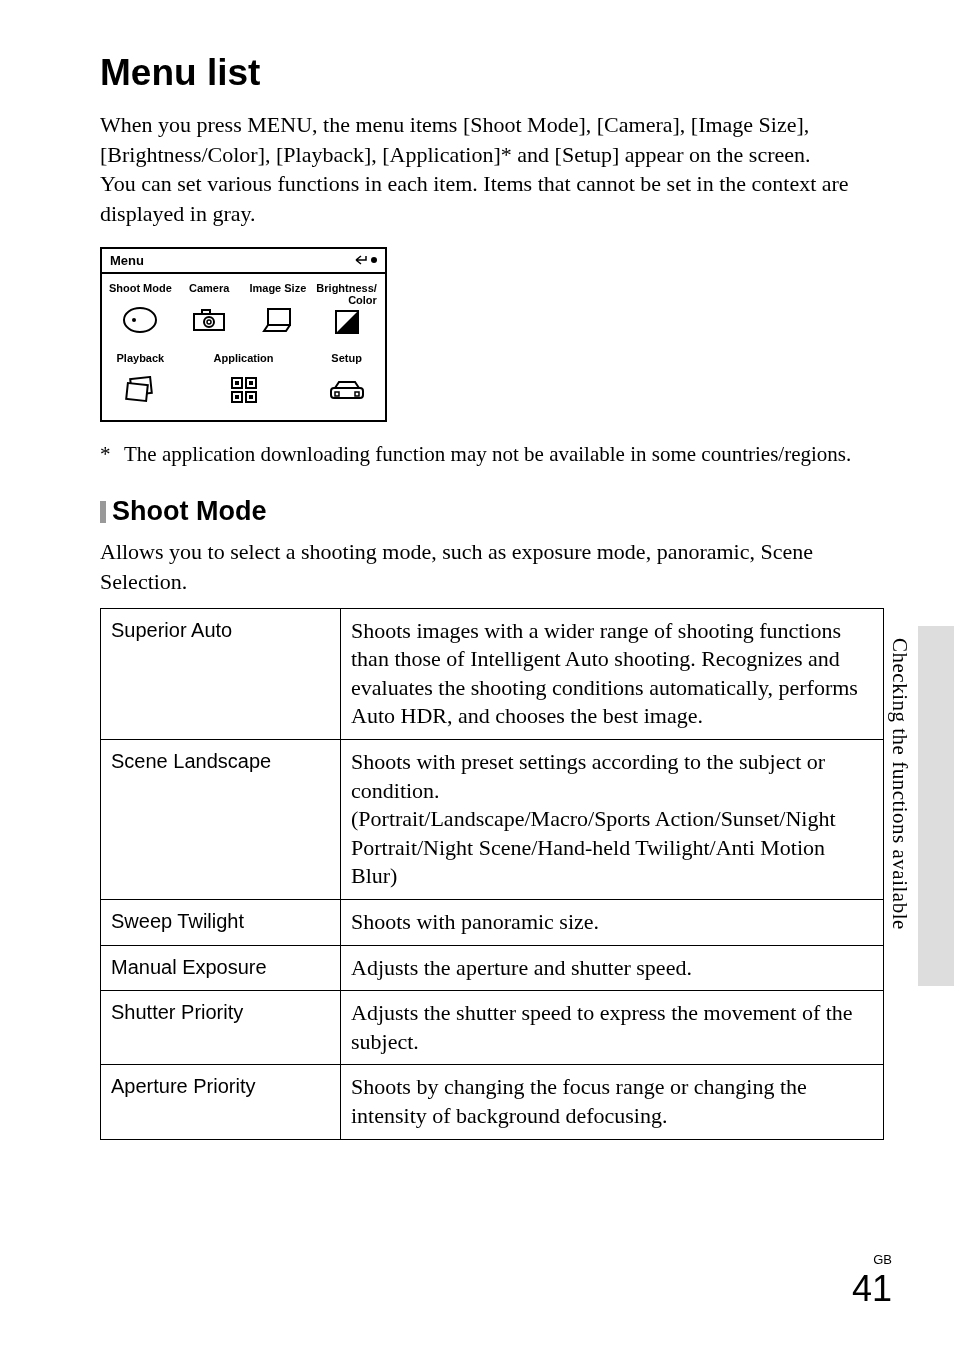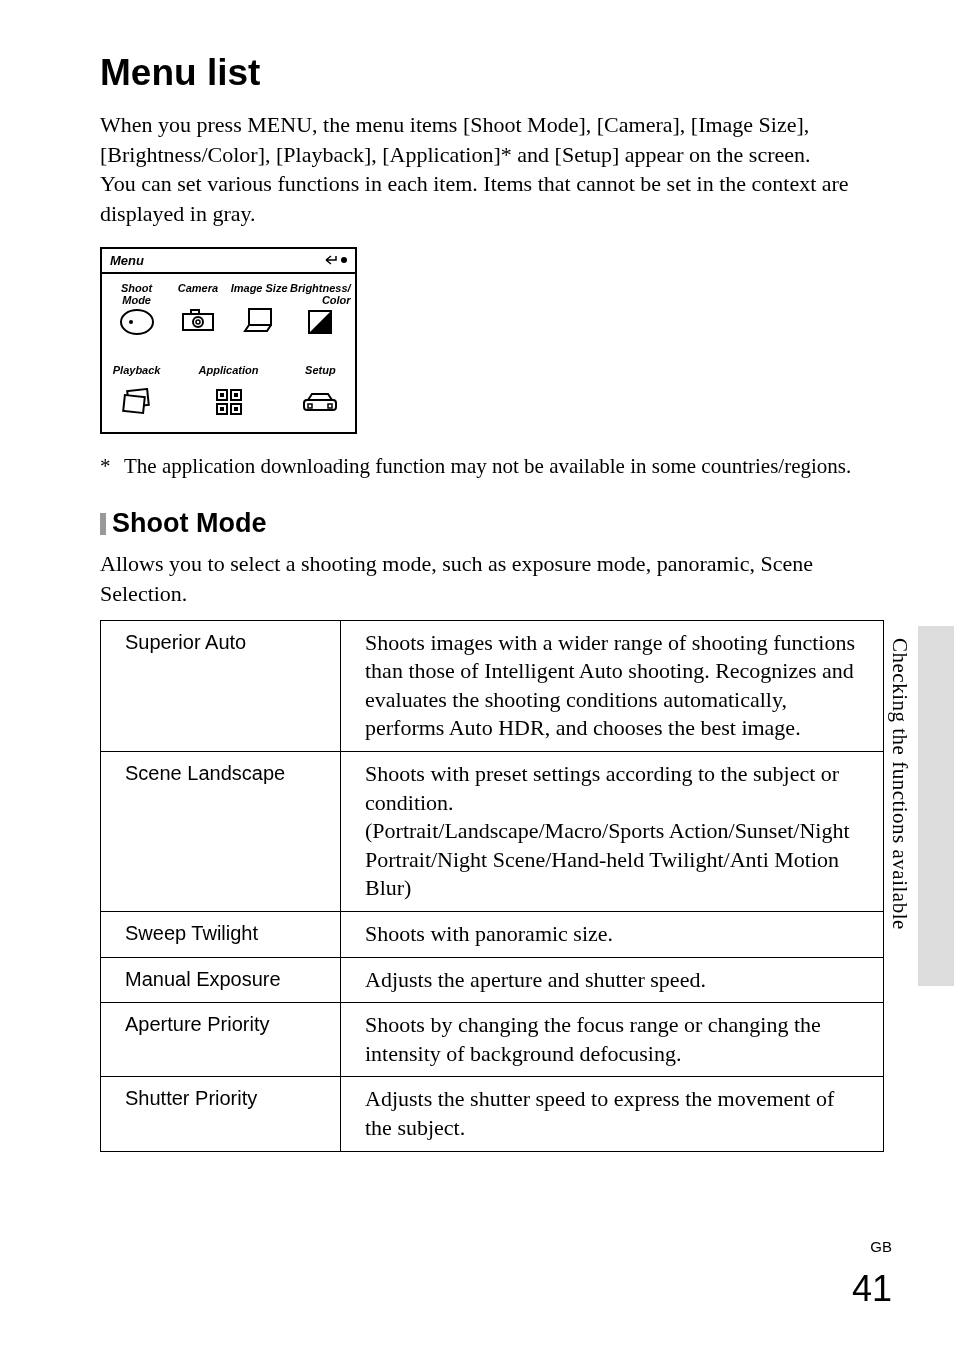--- a/index.html
+++ b/index.html
@@ -19,26 +19,25 @@
       font-weight: bold;
       font-size: 37px;
       margin-bottom: 16px;
     }
     .intro {
       font-size: 22px;
       line-height: 1.35;
       margin-bottom: 18px;
     }
     .menu-diagram {
-      width: 257px;
+      width: 287px;
       border: 2px solid #000;
       margin-bottom: 18px;
       font-family: Arial, Helvetica, sans-serif;
       background: #fff;
-      font-style: italic;
     }
     .menu-header {
       display: flex;
       justify-content: space-between;
       align-items: center;
       padding: 4px 8px;
       border-bottom: 2px solid #000;
       font-weight: bold;
       font-size: 13px;
     }
@@ -101,21 +100,21 @@
       line-height: 1.35;
       margin-bottom: 11px;
     }
     .mode-table {
       width: 100%;
       border-collapse: collapse;
       border: 1px solid #000;
     }
     .mode-table td {
       border: 1px solid #000;
-      padding: 8px 24px;
+      padding: 8px 10px;
       vertical-align: top;
       font-size: 22px;
       line-height: 1.3;
     }
     .mode-table td.label {
       width: 240px;
       font-family: Arial, Helvetica, sans-serif;
       font-size: 20px;
     }
     .side-tab {
@@ -135,22 +134,22 @@
       letter-spacing: 0.5px;
     }
     .page-footer {
       position: absolute;
       bottom: 38px;
       right: 62px;
       text-align: right;
     }
     .page-gb {
       font-family: Arial, Helvetica, sans-serif;
-      font-size: 15px;
-      margin-bottom: 16px;
+      font-size: 13px;
+      margin-bottom: 4px;
     }
     .page-num {
       font-family: Arial, Helvetica, sans-serif;
       font-size: 36px;
       line-height: 1;
     }
     .back-arrow {
       font-size: 14px;
       display: flex;
       align-items: center;
@@ -225,21 +224,21 @@
           <div class="menu-icon-box">
               <span>
             <svg width="26" height="26" viewBox="0 0 26 26">
                   <rect x="2" y="2" width="22" height="22" fill="none" stroke="#000" stroke-width="2"></rect>
                   <path d="M2 24 L24 2 L24 24 Z" fill="#000"></path>
                 </svg>
           </span>
             </div>
         </div>
       </div>
-      <div class="menu-row" style="margin-top:18px;justify-content:flex-end;">
+      <div class="menu-row" style="margin-top:6px;justify-content:flex-end;">
         <div class="menu-cell">
           <div class="menu-label">Playback</div>
           <div class="menu-icon-box">
               <span>
             <svg width="34" height="28" viewBox="0 0 34 28">
                   <rect x="8" y="2" width="20" height="16" fill="none" stroke="#000" stroke-width="2" transform="rotate(-6 18 10)"></rect>
                   <rect x="4" y="8" width="20" height="16" fill="#fff" stroke="#000" stroke-width="2" transform="rotate(6 14 16)"></rect>
                 </svg>
           </span>
             </div>
@@ -302,26 +301,26 @@
         </tr>
         <tr>
           <td class="label">Sweep Twilight</td>
           <td style="white-space: pre-line;">Shoots with panoramic size.</td>
         </tr>
         <tr>
           <td class="label">Manual Exposure</td>
           <td style="white-space: pre-line;">Adjusts the aperture and shutter speed.</td>
         </tr>
         <tr>
+          <td class="label">Shutter Priority</td>
+          <td style="white-space: pre-line;">Adjusts the shutter speed to express the movement of the subject.</td>
+        </tr>
+        <tr>
           <td class="label">Aperture Priority</td>
           <td style="white-space: pre-line;">Shoots by changing the focus range or changing the intensity of background defocusing.</td>
-        </tr>
-        <tr>
-          <td class="label">Shutter Priority</td>
-          <td style="white-space: pre-line;">Adjusts the shutter speed to express the movement of the subject.</td>
         </tr>
       </tbody>
   </table>
 </div>
 
 <div class="side-tab"></div>
 <div class="side-text">Checking the functions available</div>
 
 <div class="page-footer">
   <div class="page-gb">GB</div>

